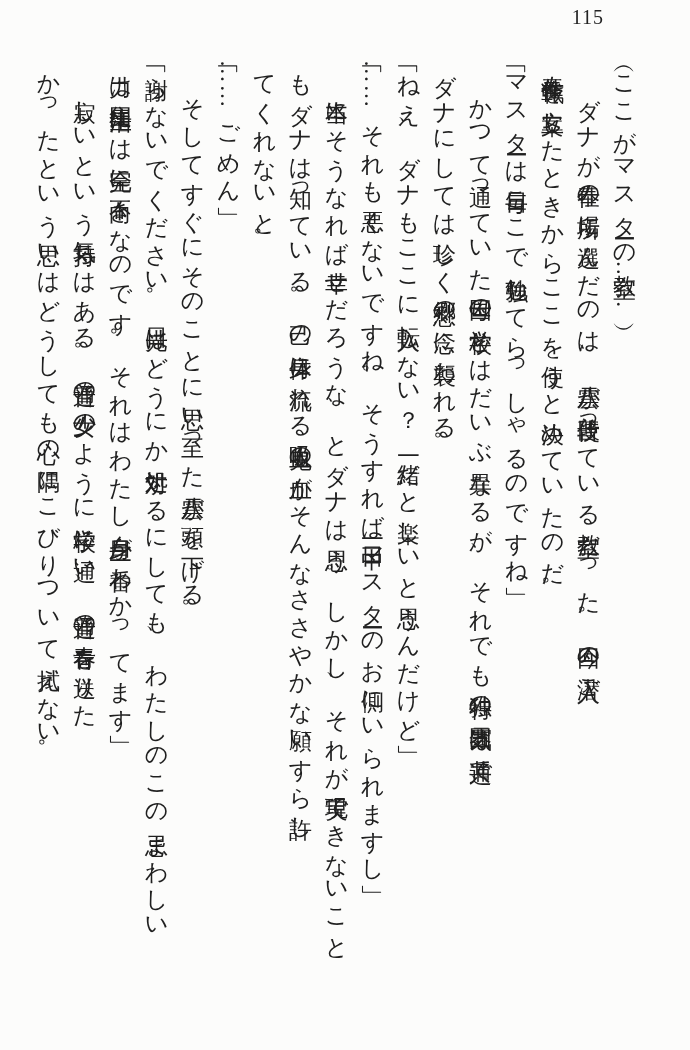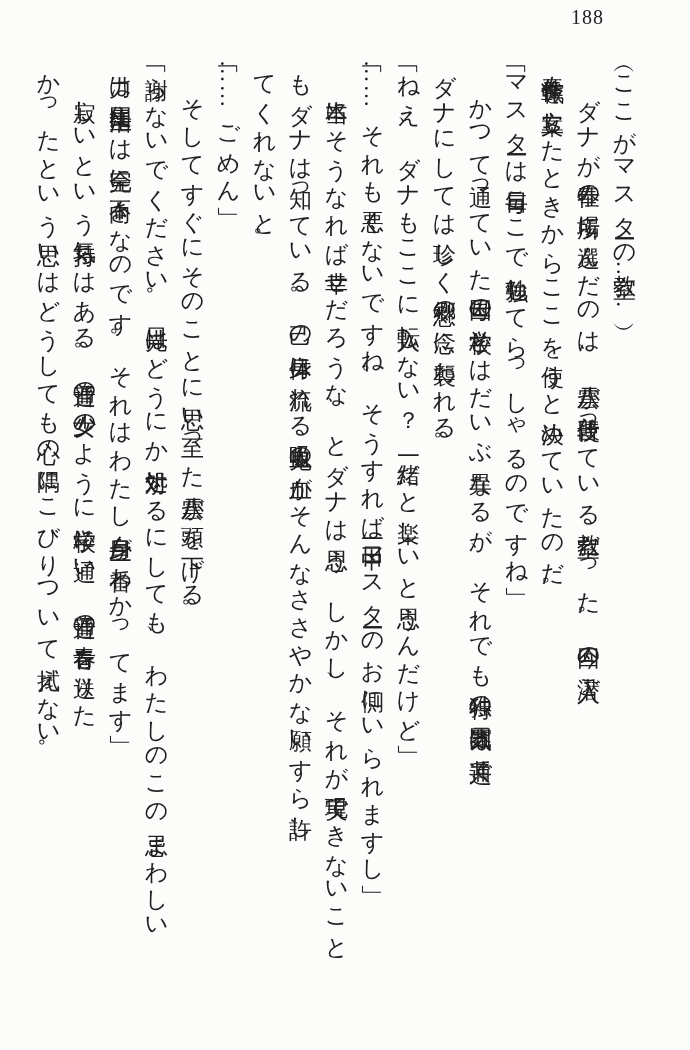--- a/index.html
+++ b/index.html
@@ -42,21 +42,21 @@
   .text-line {
     margin: 0;
     padding: 0;
     white-space: pre-wrap;
   }
 </style>
 </head>
 <body>
 
 <div class="page">
-  <div class="page-number">188</div>
+  <div class="page-number">115</div>
   <div class="text-block">
       <p class="text-line">（ここがマスターの教室……）</p>
       <p class="text-line">　ダナが奉仕の場所に選んだのは、八雲が普段使っている教室だった。今回の潜入ご</p>
       <p class="text-line">奉仕作戦を立案したときからここを使うと決めていたのだ。</p>
       <p class="text-line">「マスターは毎日ここで勉強してらっしゃるのですね」</p>
       <p class="text-line">　かつて通っていた母国の学校とはだいぶ異なるが、それでも独特の雰囲気は共通で、</p>
       <p class="text-line">ダナにしては珍しく郷愁の念に襲われる。</p>
       <p class="text-line">「ねえ、ダナもここに転入しない？　一緒だと楽しいと思うんだけど」</p>
       <p class="text-line">「……それも悪くないですね。そうすれば一日中マスターのお側にいられますし」</p>
       <p class="text-line">　本当にそうなれば幸せだろうな、とダナは思う。しかし、それが実現できないこと</p>

